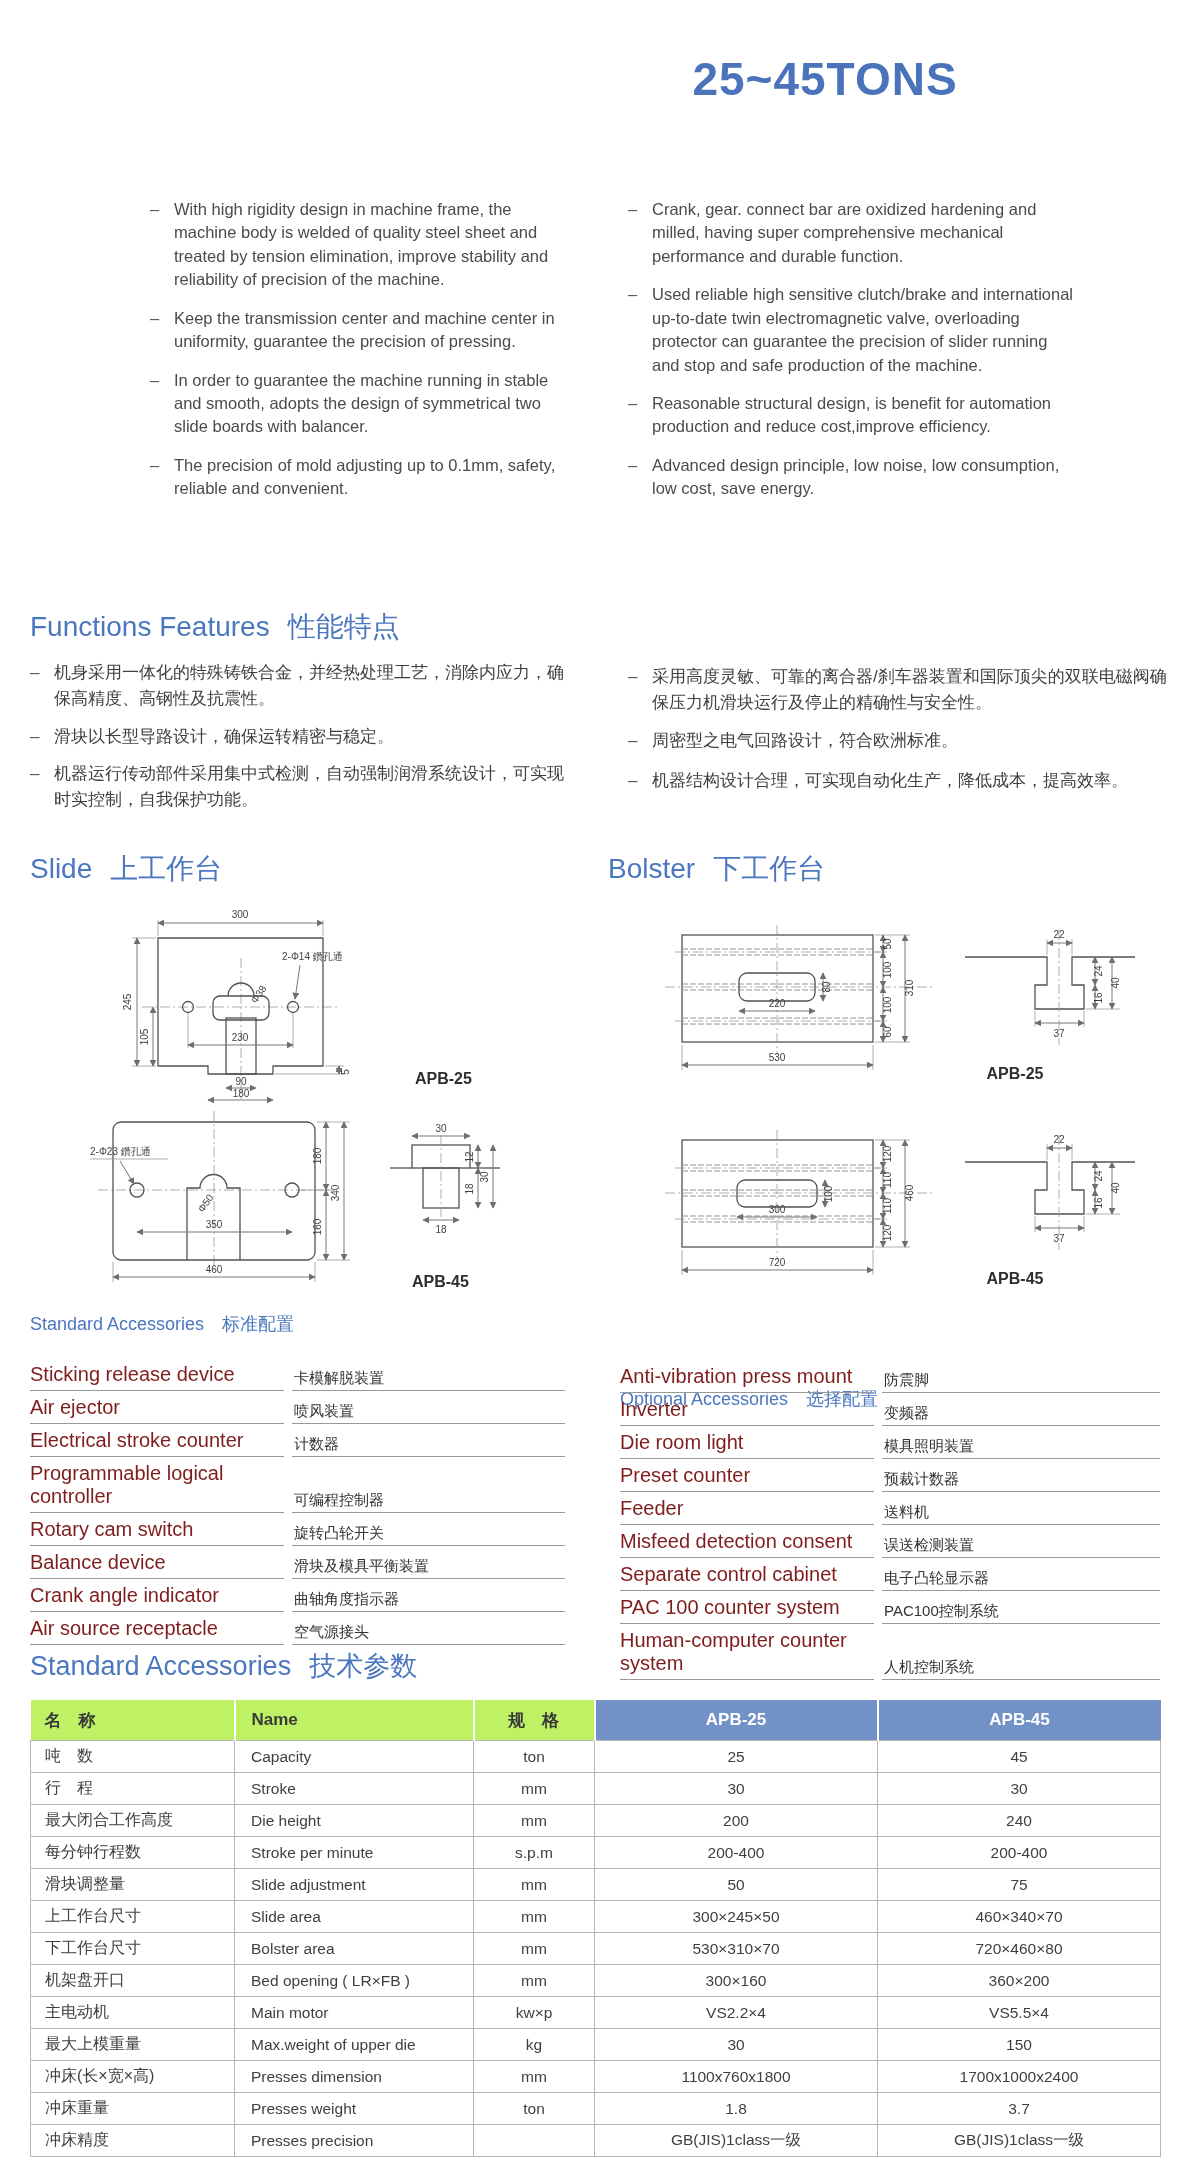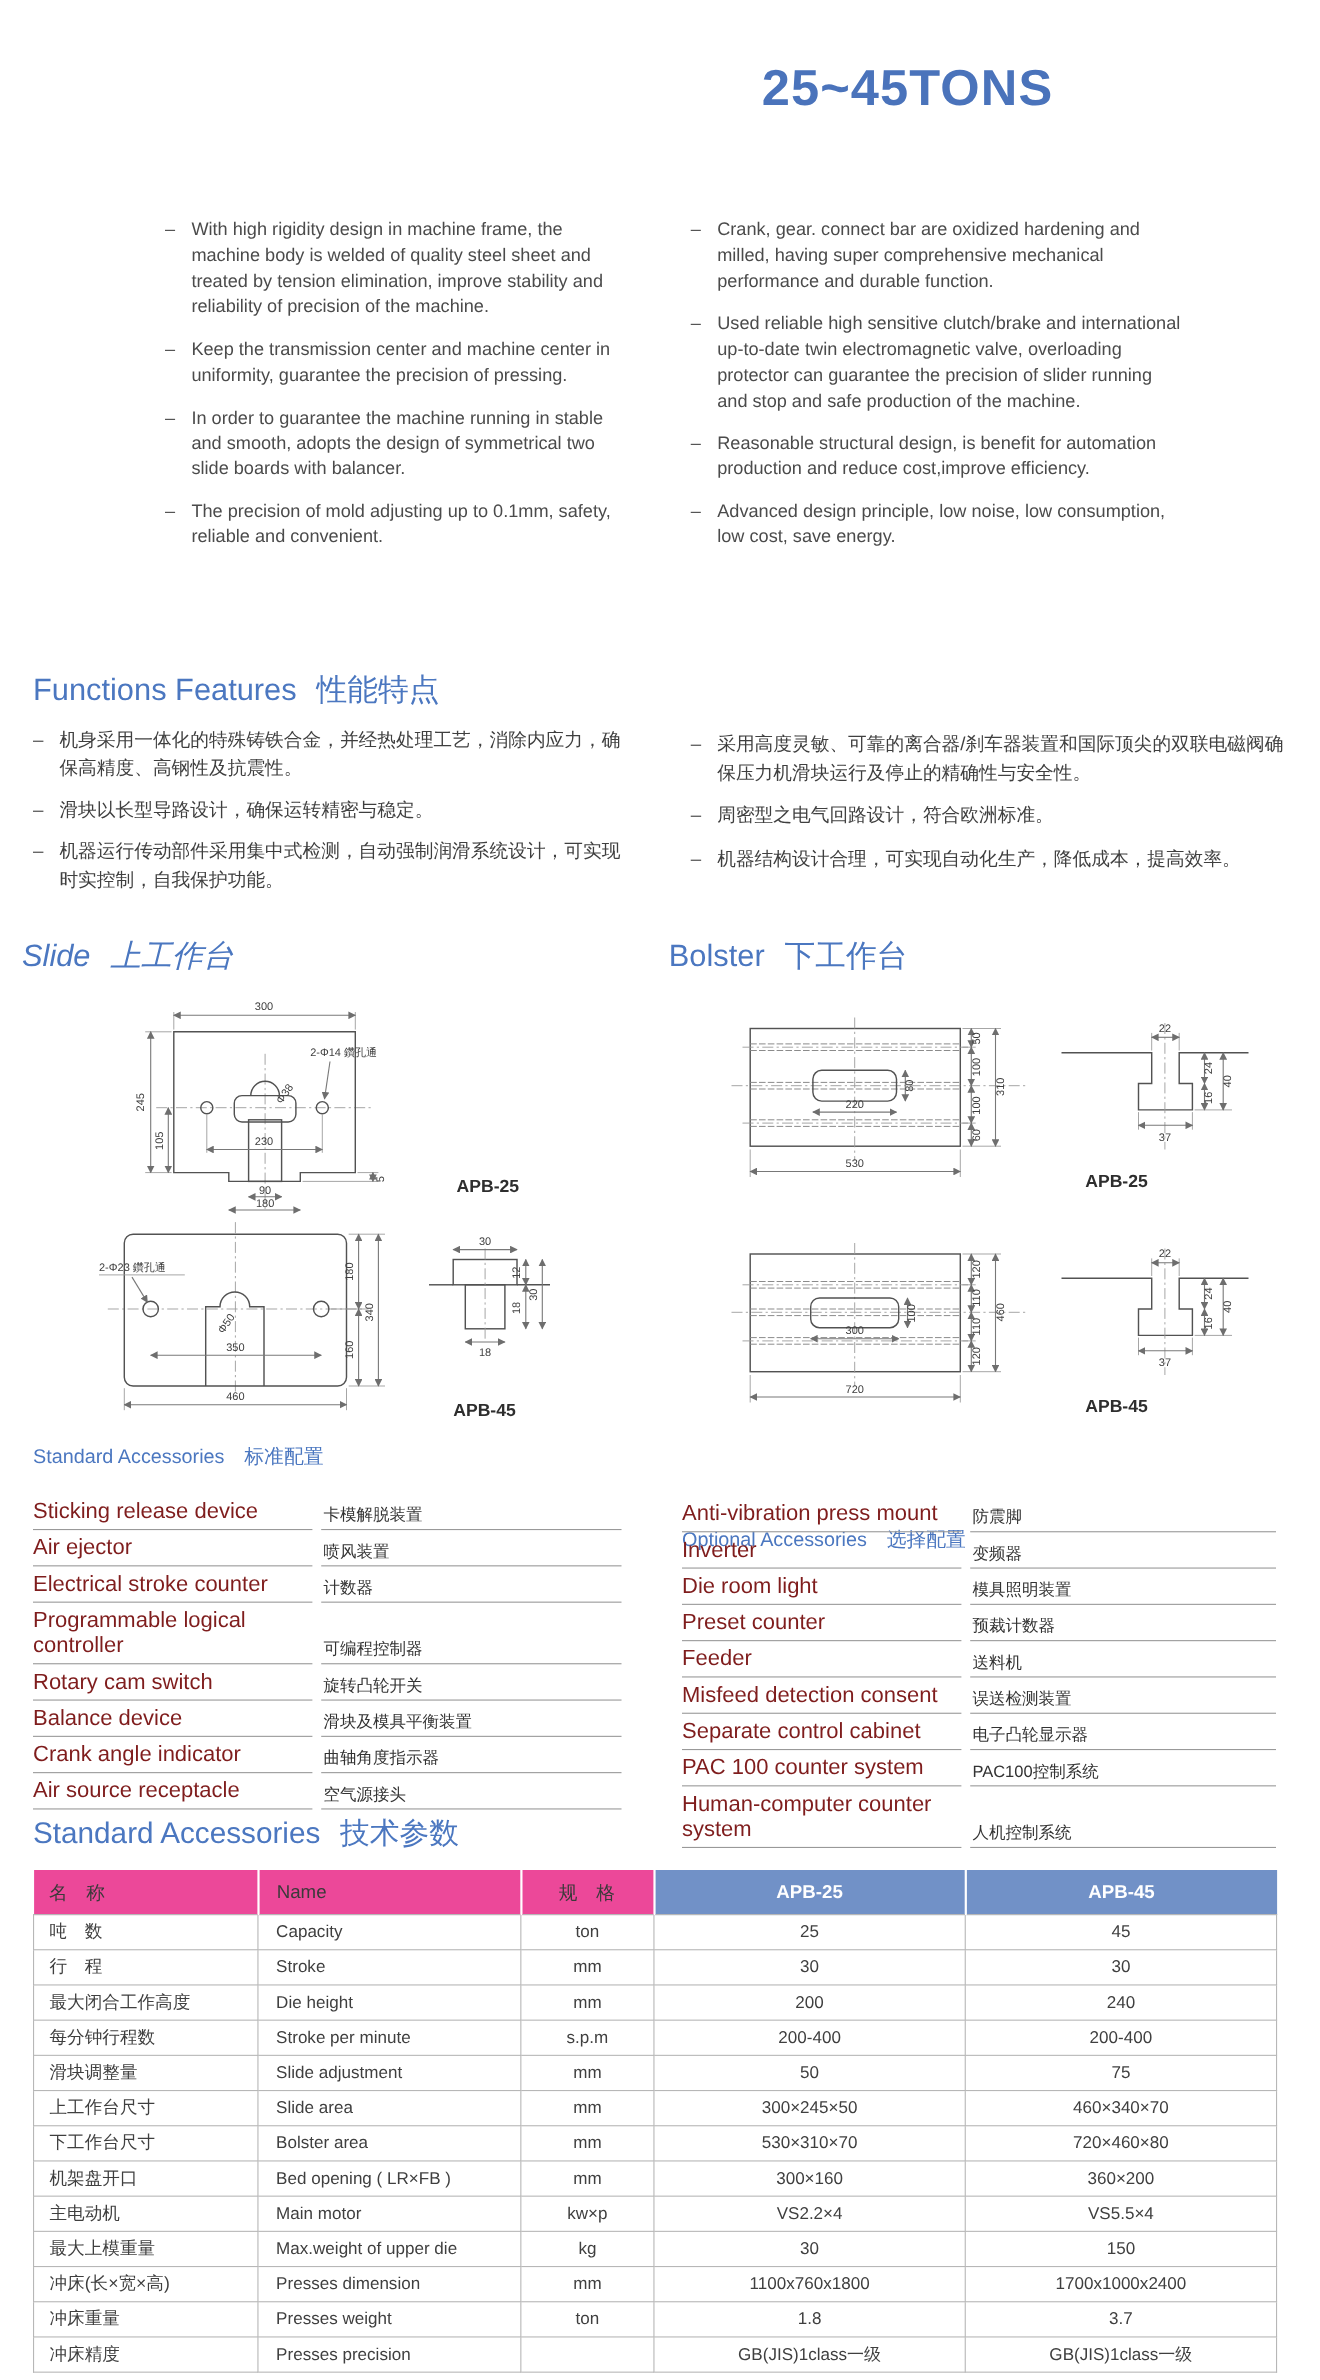--- a/index.html
+++ b/index.html
@@ -28,21 +28,21 @@
   .acc{width:540px;}
   .acc-row{display:flex;align-items:stretch;}
   .acc-row .en{width:250px;border-bottom:1px solid #999;padding:5px 4px 4px 0;
                font-size:20px;line-height:1.15;color:#7f1d1d;}
   .acc-row .zh{flex:1;margin-left:8px;border-bottom:1px solid #999;padding:5px 0 4px 2px;
                font-size:15px;line-height:1.15;color:#333;display:flex;align-items:flex-end;}
 
   
   table.spec{border-collapse:collapse;table-layout:fixed;width:1130px;}
   .spec th{height:38px;font-size:17px;}
-  .spec .th-gray{background:#ec4899;color:#3a3a3a;font-weight:400;text-align:left;padding-left:14px;
+  .spec .th-gray{background:#bef264;color:#3a3a3a;font-weight:700;text-align:left;padding-left:14px;
                  border-right:2px solid #fff;}
   .spec .th-gray.center{text-align:center;padding-left:0;}
   .spec .th-blue{background:#7191c7;color:#fff;font-weight:bold;text-align:center;
                  border-right:2px solid #fff;}
   .spec .th-blue:last-child{border-right:none;}
   .spec td{height:29px;border:1px solid #b7b7b7;font-size:15.5px;color:#3f3f3f;
            white-space:nowrap;overflow:hidden;}
   .spec td.c1{text-align:left;padding-left:14px;font-size:16px;}
   .spec td.c2{text-align:left;padding-left:16px;}
   .spec td.c3,.spec td.c4,.spec td.c5{text-align:center;}
@@ -129,21 +129,21 @@
     <div class="bullet">
         <span class="dash">–</span>
         <span>周密型之电气回路设计，符合欧洲标准。</span>
       </div>
     <div class="bullet" style="margin-top:14px;">
         <span class="dash">–</span>
         <span>机器结构设计合理，可实现自动化生产，降低成本，提高效率。</span>
       </div>
   </div>
 
-  <div class="abs h2" style="left:20px;top:850px;font-style:italic;">
+  <div class="abs h2" style="left:30px;top:850px;">
     <span>Slide</span><span class="zh">上工作台</span>
   </div>
 
   <div class="abs h2" style="left:608px;top:850px;">
     <span>Bolster</span><span class="zh">下工作台</span>
   </div>
 
   <svg class="abs" style="left:60px;top:900px;" width="470" height="205" viewBox="0 0 470 205">
     <defs>
       <marker id="a1" viewBox="0 0 10 10" refX="9" refY="5" markerWidth="7" markerHeight="7" orient="auto-start-reverse">

